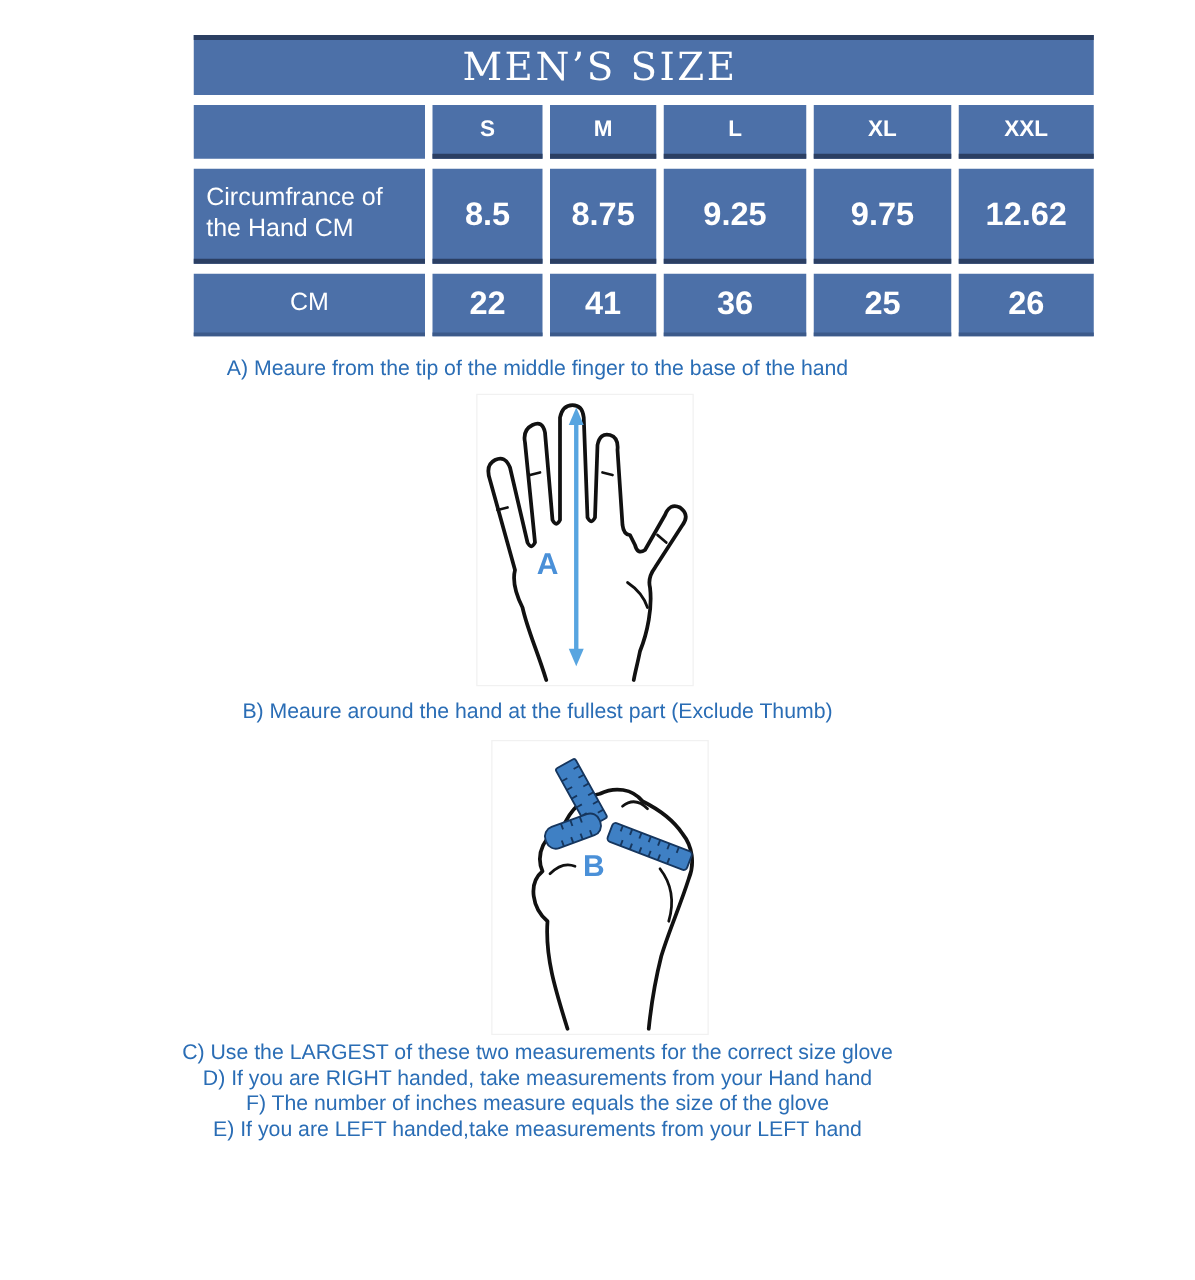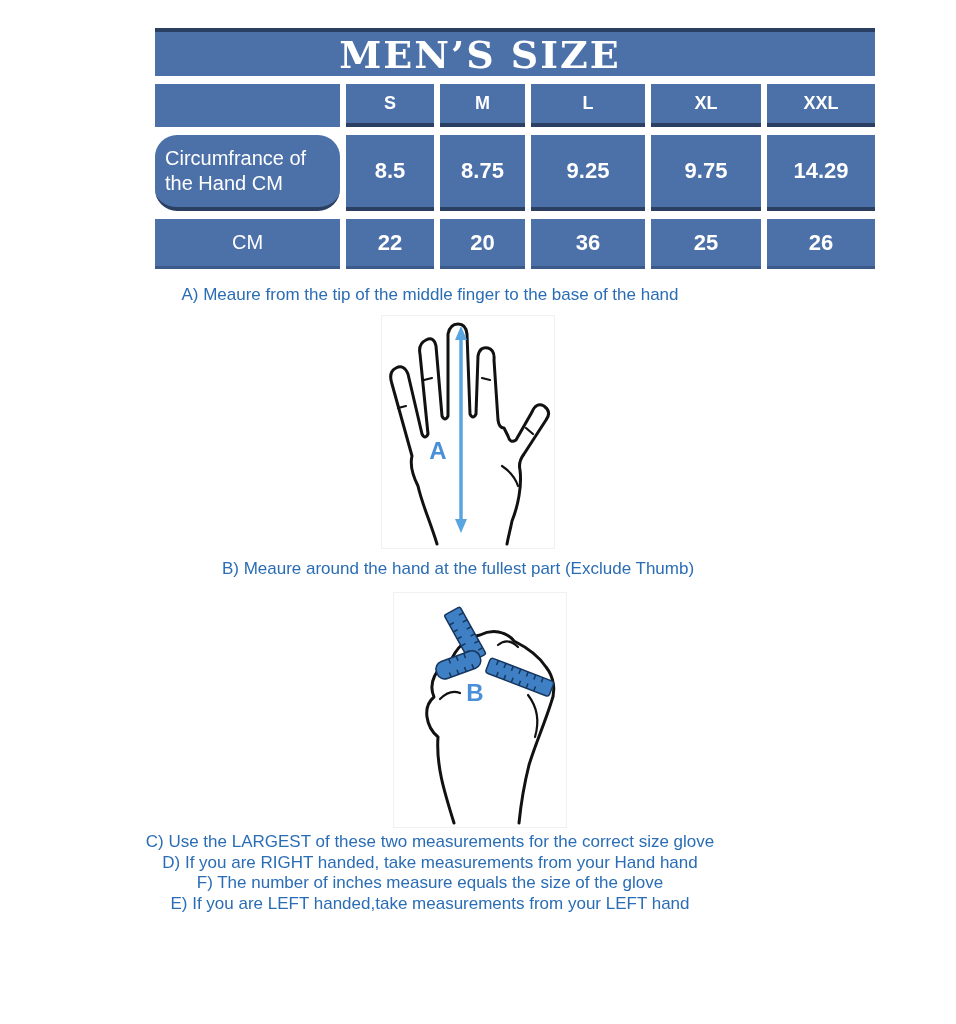--- a/index.html
+++ b/index.html
@@ -26,40 +26,40 @@
     column-gap:6px;row-gap:8px;
   }
   .cell{
     background:var(--cell-blue);color:#ffffff;
     display:flex;align-items:center;justify-content:center;
     box-sizing:border-box;
   }
   .hdr{
     grid-column:1 / -1;
     border-top:4px solid var(--navy);
-    font-family:"DejaVu Serif",serif;font-weight:bold;
-    font-size:38px;letter-spacing:2px;
+    font-family:"DejaVu Serif",serif;font-weight:normal;
+    font-size:31px;letter-spacing:2px;
   }
   .hdr span{position:relative;left:-35px;}
   .sizehdr{font-weight:bold;font-size:18px;border-bottom:4px solid var(--navy);}
   .blank{border-bottom:none;}
   .rowlabel{
     font-size:20px;line-height:1.25;justify-content:flex-start;text-align:left;
-    padding-left:10px;padding-right:9px;border-bottom:4px solid var(--navy);border-radius:22px;
-  }
-  .val{font-weight:bold;font-size:22px;border-bottom:4px solid var(--navy);}
+    padding-left:10px;padding-right:9px;border-bottom:4px solid var(--navy);
+  }
+  .val{font-weight:bold;font-size:26px;border-bottom:4px solid var(--navy);}
   .cmrow{border-bottom:3px solid var(--soft-navy);}
   .cmlabel{font-size:20px;font-weight:normal;}
   
   .note{
     position:absolute;left:0;width:860px;text-align:center;
     color:var(--text-blue);font-size:17px;line-height:20.5px;
   }
   .note-a{top:285px;}
-  .note-b{top:559px;margin-left:28px;}
+  .note-b{top:559px;}
   .note-cdef{top:832px;}
   
   .illus{position:absolute;border:1px solid #f1f1f1;background:#ffffff;}
   .hand-box{left:381px;top:315px;width:172px;height:232px;}
   .fist-box{left:393px;top:592px;width:172px;height:234px;}
   svg{display:block;}
 </style>
 </head>
 <body>
 
@@ -75,25 +75,25 @@
     <div class="cell sizehdr">M</div>
     <div class="cell sizehdr">L</div>
     <div class="cell sizehdr">XL</div>
     <div class="cell sizehdr">XXL</div>
 
     <div class="cell rowlabel">Circumfrance of the Hand CM</div>
     <div class="cell val">8.5</div>
     <div class="cell val">8.75</div>
     <div class="cell val">9.25</div>
     <div class="cell val">9.75</div>
-    <div class="cell val">14.29</div>
+    <div class="cell val">12.62</div>
 
     <div class="cell cmlabel cmrow">CM</div>
     <div class="cell val cmrow">22</div>
-    <div class="cell val cmrow">20</div>
+    <div class="cell val cmrow">41</div>
     <div class="cell val cmrow">36</div>
     <div class="cell val cmrow">25</div>
     <div class="cell val cmrow">26</div>
   </div>
 
   <div class="note note-a">A) Meaure from the tip of the middle finger to the base of the hand</div>
 
   <div class="illus hand-box">
     <svg width="172" height="232" viewBox="0 0 172 232">
       <g fill="#ffffff" stroke="#111111" stroke-width="3" stroke-linejoin="round" stroke-linecap="round">

